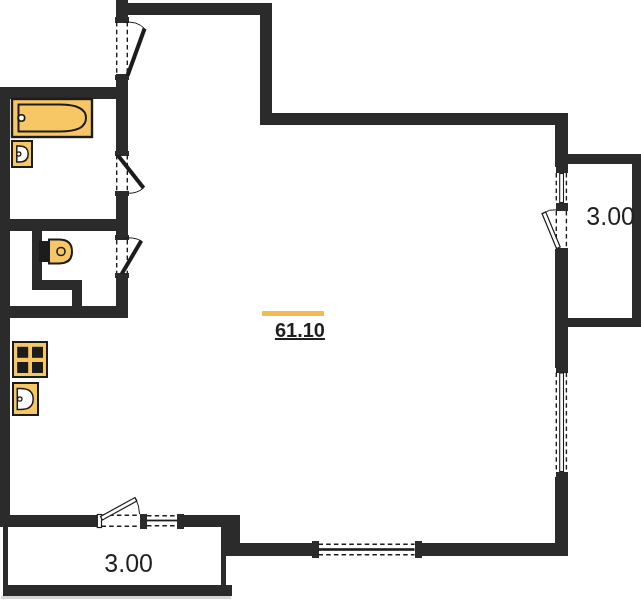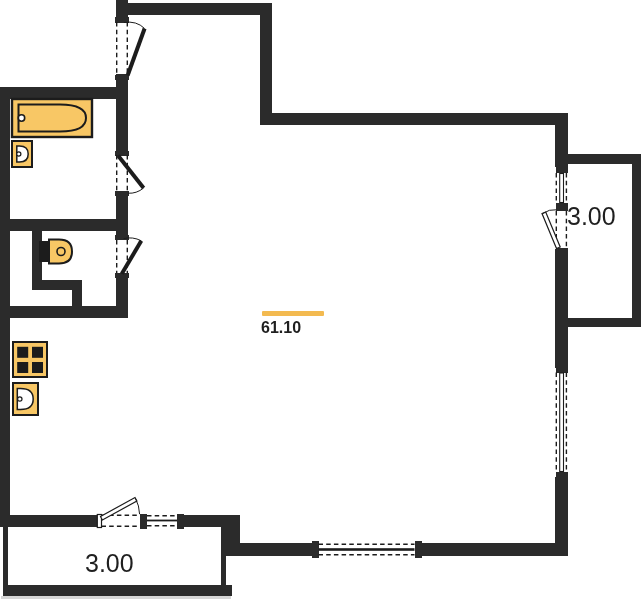--- a/index.html
+++ b/index.html
@@ -4,23 +4,23 @@
 <style>
   html,body{margin:0;padding:0;background:#fff;}
   .stage{
     position:relative;
     width:641px;height:600px;
     background:#fff;
     overflow:hidden;
     font-family:"Liberation Sans",sans-serif;
   }
   .stage svg{position:absolute;left:0;top:0;}
-  .label{position:absolute;color:#1f1f1f;text-align:left;line-height:1.05;}
+  .label{position:absolute;color:#1f1f1f;text-align:right;line-height:1.05;}
   .label .val{font-size:25px;font-weight:400;letter-spacing:0px;}
-  .label.main .val{font-size:16px;font-weight:700;margin-top:4px;}
+  .label.main .val{font-size:20px;font-weight:700;margin-top:4px;text-decoration:underline;}
   .label.main{width:64px;left:261px;top:311px;}
   .bar{height:5px;background:var(--accent,#f3ba50);border-radius:1px;margin:0 1px;}
   .label.rb{width:68px;left:567px;top:203px;}
   .label.bb{width:68px;left:85px;top:550px;}
 </style>
 </head>
 <body>
 
 <div class="stage">
 

